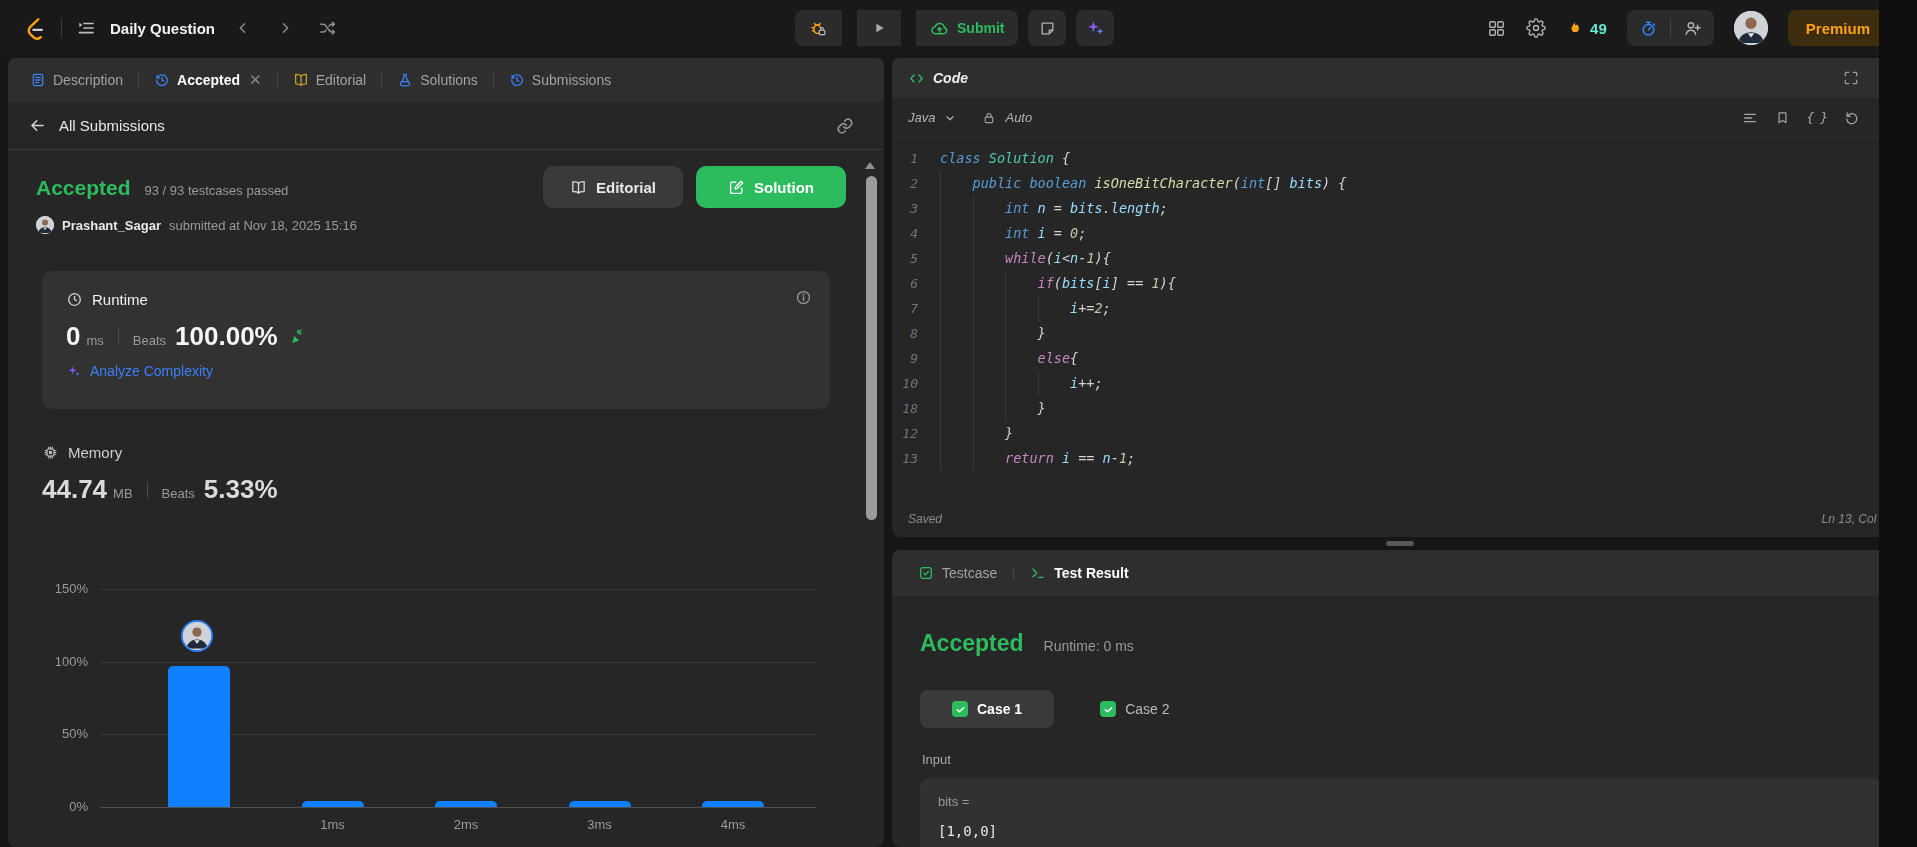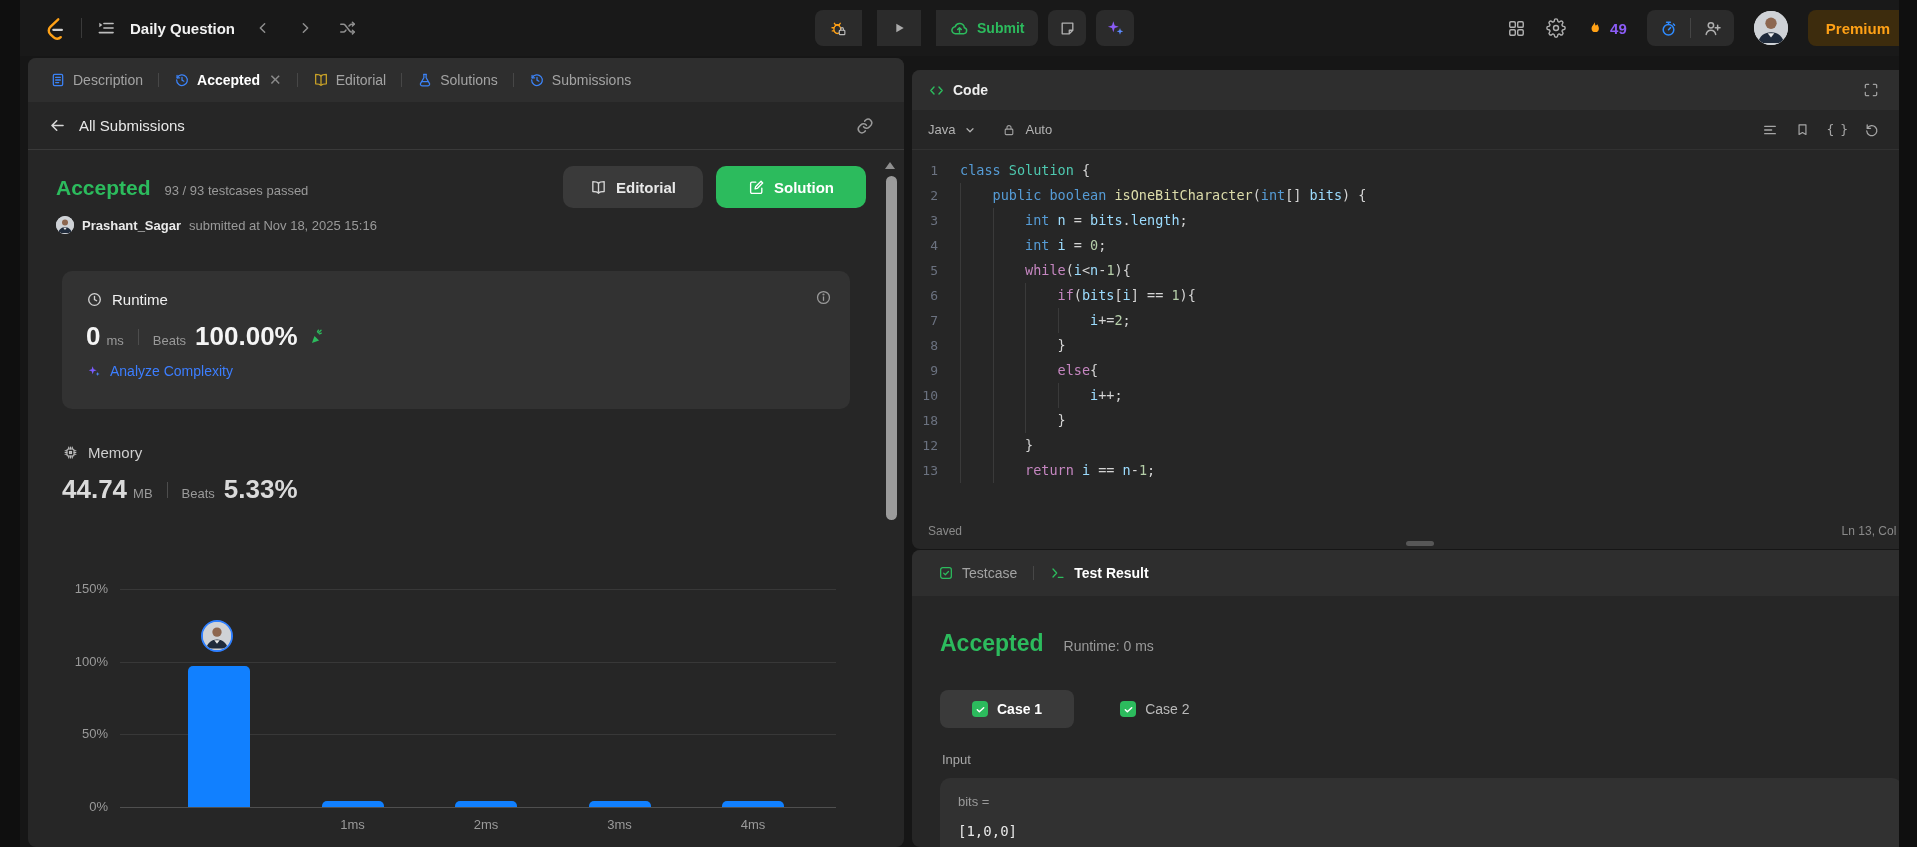--- a/index.html
+++ b/index.html
@@ -1,34 +1,34 @@
 <!DOCTYPE html>
 <html><head>
 <meta charset="utf-8">
 <style>
   * { margin:0; padding:0; box-sizing:border-box; }
   html,body { background:#0f0f0f; }
   body { font-family:"Liberation Sans", sans-serif; color:#e8e8e8; }
-  .screen { position:relative; width:1879px; height:847px; background:#161616; overflow:hidden;margin-left:20px; }
+  .screen { position:relative; width:1879px; height:847px; background:#161616; overflow:hidden; }
   .icon { display:inline-flex; align-items:center; justify-content:center; flex:none; }
   svg { display:block; }
 
   
   .topbar { position:absolute; left:0; top:0; width:1917px; height:56px; background:#191919; }
   .tb-left { position:absolute; left:22px; top:0; height:56px; display:flex; align-items:center; gap:14px; }
   .tb-divider { width:1px; height:20px; background:#3a3a3a; }
   .nav-title { font-size:15px; font-weight:700; color:#f2f2f2; }
   .tb-navbtn { display:flex; align-items:center; justify-content:center; width:28px; height:28px; cursor:pointer; }
   .tb-center { position:absolute; left:795px; top:10px; height:36px; display:flex; gap:10px; }
   .btn-group { display:flex; gap:15px; background:#191919; border-radius:8px; overflow:hidden; }
   .seg { display:flex; align-items:center; gap:8px; background:#2b2b2b; padding:0 14px; height:36px; cursor:pointer; }
   .seg.submit { color:#2cbb5d; font-size:14px; font-weight:700; }
   .sq-btn { width:38px; height:36px; background:#2b2b2b; border-radius:8px; display:flex; align-items:center; justify-content:center; cursor:pointer; }
   .tb-right { position:absolute; right:29px; top:0; height:56px; display:flex; align-items:center; gap:20px; }
-  .streak { display:flex; align-items:center; gap:6px; color:#8b5cf6; font-size:15px; font-weight:700; }
+  .streak { display:flex; align-items:center; gap:6px; color:#5eead4; font-size:15px; font-weight:700; }
   .pill-group { display:flex; align-items:center; background:#2b2b2b; border-radius:8px; height:36px; }
   .pill-group .pseg { padding:0 12px; height:36px; display:flex; align-items:center; cursor:pointer; }
   .pill-sep { width:1px; height:20px; background:#454545; }
   .avatar { width:34px; height:34px; border-radius:50%; overflow:hidden; background:#cfd2d6; cursor:pointer; }
   .premium-btn { height:36px; padding:0 18px; border-radius:8px; background:#3d2c0d; color:#ffa116; font-size:15px; font-weight:700; display:flex; align-items:center; cursor:pointer; }
 
   
   .panel { position:absolute; background:#262626; border-radius:8px; overflow:hidden; }
 
   
@@ -73,21 +73,21 @@
   .ytick { position:absolute; left:0; width:80px; text-align:right; font-size:13px; color:#9a9a9a; }
   .bar { position:absolute; border-radius:5px 5px 0 0; }
   .xtick { position:absolute; width:90px; text-align:center; font-size:13px; color:#9a9a9a; }
   .chart-marker { position:absolute; width:32px; height:32px; border-radius:50%; border:2px solid #2e7fff; overflow:hidden; background:#cfd2d6; }
 
   
   .lp-scroll-arrow { position:absolute; right:9px; top:104px; width:0; height:0; border-left:5px solid transparent; border-right:5px solid transparent; border-bottom:7px solid #8f8f8f; }
   .lp-scroll-thumb { position:absolute; right:7px; top:118px; width:11px; height:344px; background:#9b9b9b; border-radius:6px; }
 
   
-  .code-panel { left:892px; top:70px; width:1017px; height:479px; }
+  .code-panel { left:892px; top:58px; width:1017px; height:479px;font-style:italic; }
   .cp-head { height:40px; background:#2e2e2e; display:flex; align-items:center; padding:0 16px; gap:8px; }
   .cp-title { font-size:14px; font-weight:700; color:#efefef; }
   .cp-head-right { margin-left:auto; display:flex; align-items:center; gap:18px; }
   .cp-toolbar { height:40px; display:flex; align-items:center; padding:0 16px; gap:9px; border-bottom:1px solid #313131; }
   .lang-label, .auto-label { font-size:13px; color:#b3b3b3; }
   .cp-toolbar-right { margin-left:auto; display:flex; align-items:center; gap:17px; }
   .braces-glyph { font-family:"DejaVu Sans Mono", monospace; font-size:13px; color:#a6a6a6; letter-spacing:-1px; }
   .cp-code { position:relative; padding-top:8px; }
   .code-line { display:flex; height:25px; }
   .ln { width:48px; flex:none; text-align:right; padding-right:22px; color:#6b7280; font-family:"DejaVu Sans Mono", monospace; font-size:13px; line-height:25px; }

